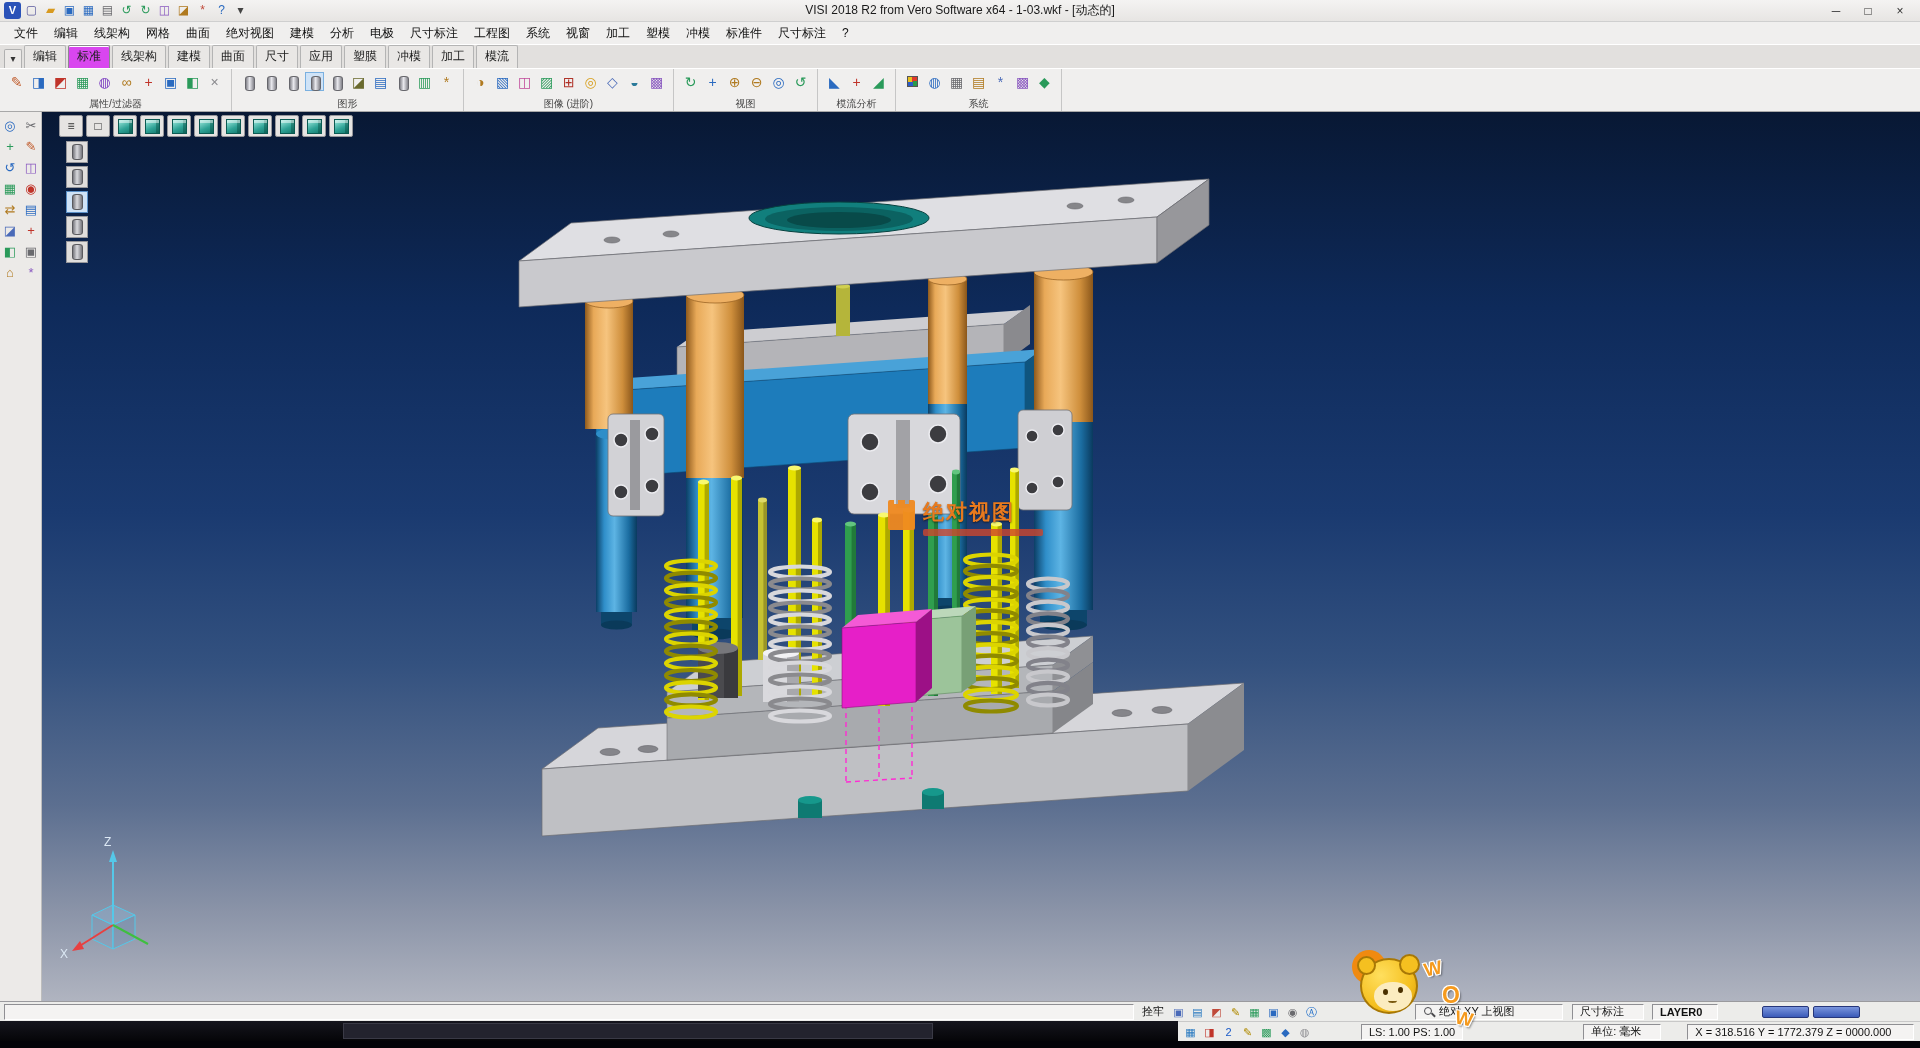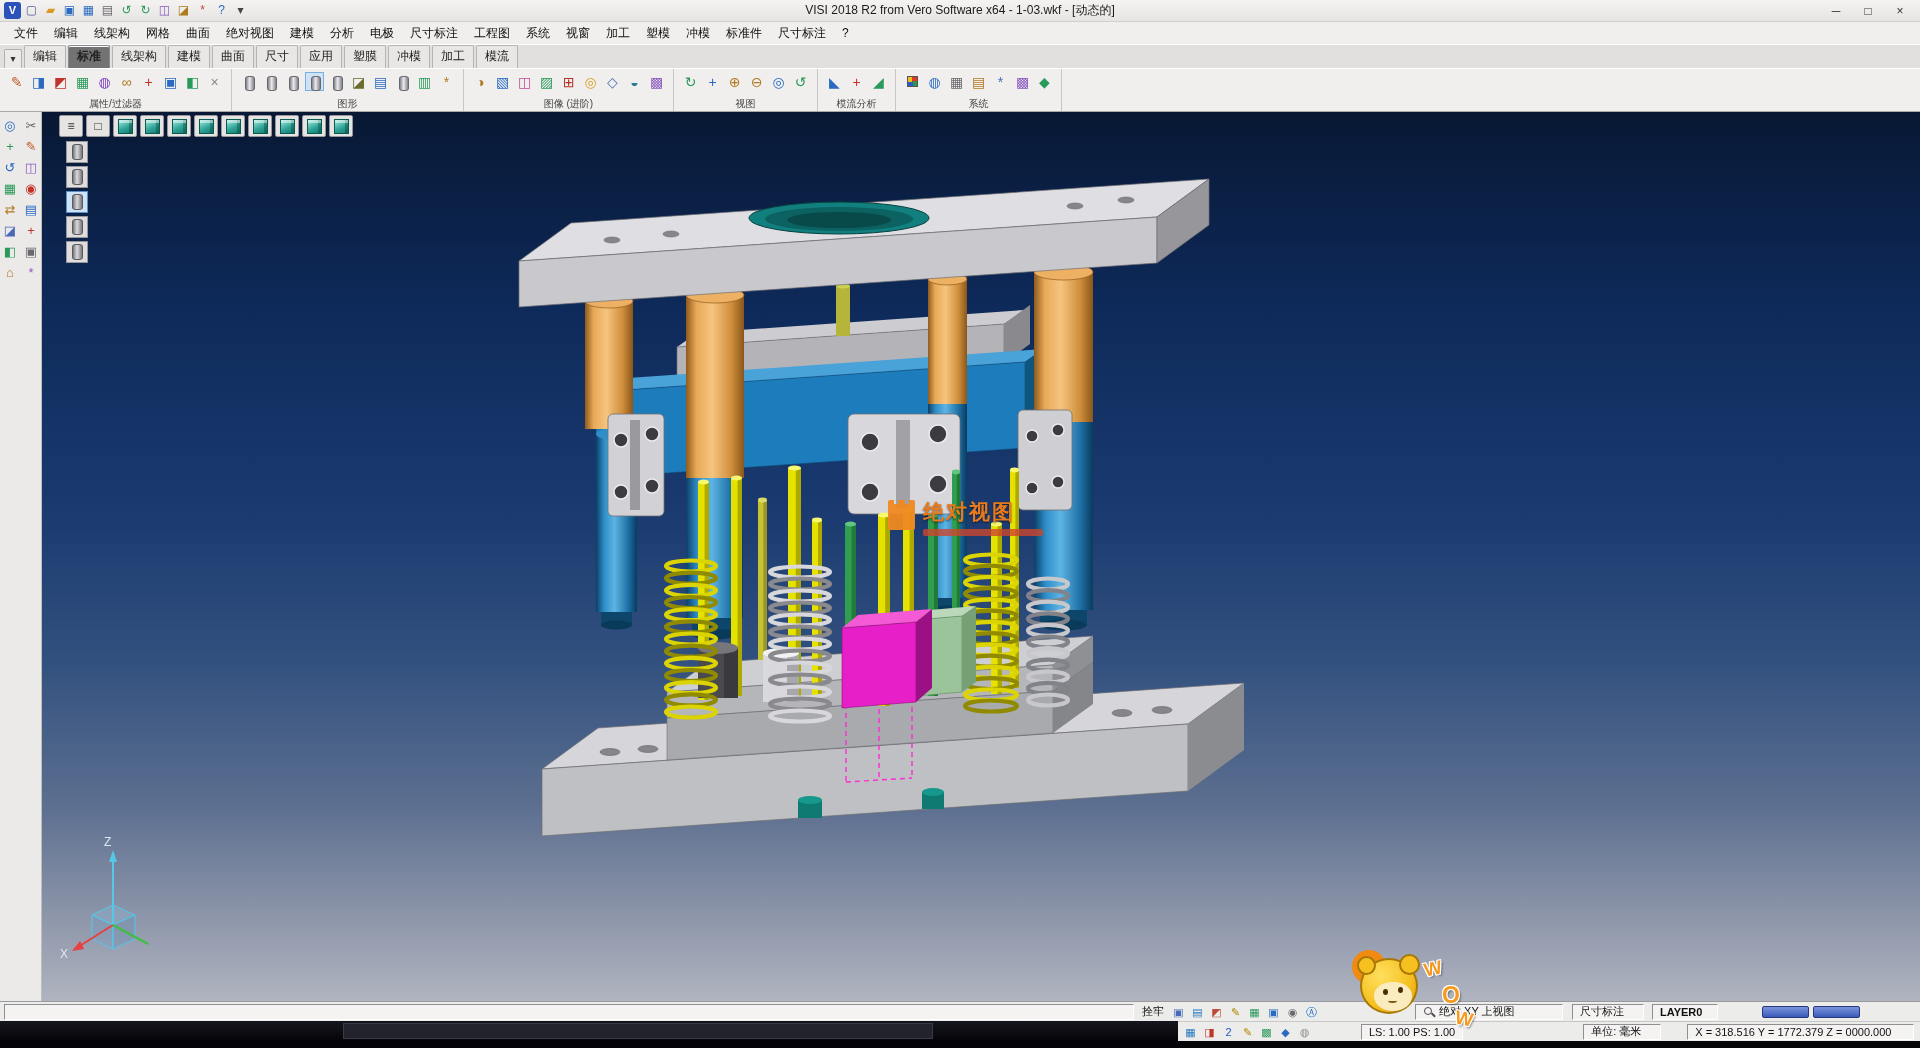--- a/index.html
+++ b/index.html
@@ -17,21 +17,21 @@
 
   
   .menubar{height:22px;background:#f0efee;display:flex;align-items:center;padding-left:6px;}
   .menu-item{padding:0 8px;font-size:12px;color:#111;height:100%;line-height:22px;}
 
   
   .tabbar{height:24px;background:#e2e0de;display:flex;align-items:flex-end;padding:2px 2px 0 4px;gap:2px;border-top:1px solid #fff;}
   .tab-drop{width:18px;height:19px;text-align:center;line-height:18px;font-size:10px;color:#333;border:1px solid #b0b0b0;background:#eceae8;border-bottom:none;border-radius:2px 2px 0 0;}
   .tabs{display:flex;gap:2px;align-items:flex-end;}
   .tab{padding:2px 8px 3px;font-size:12px;background:#e9e7e5;border:1px solid #b4b4b4;border-bottom:none;border-radius:2px 2px 0 0;color:#222;}
-  .tab.active{background:#737373;border-color:#8a8a8e;box-shadow:inset 0 1px 0 #fff;font-weight:bold;}
+  .tab.active{background:#d946ef;border-color:#8a8a8e;box-shadow:inset 0 1px 0 #fff;font-weight:normal;}
 
   
   .toolbar{height:44px;background:#f0efee;display:flex;align-items:stretch;border-bottom:1px solid #a8a8a8;border-top:1px solid #fff;}
   .tb-group{display:flex;flex-direction:column;justify-content:space-between;padding:3px 7px 1px;border-right:1px solid #c6c6c6;}
   .tb-icons{display:flex;gap:3px;align-items:center;}
   .tb-icon{width:19px;height:19px;font-size:14px;line-height:19px;text-align:center;border:1px solid transparent;position:relative;}
   .tb-icon.active{background:#cfe3f7;border-color:#7ab0e0;}
   .tb-icon.pill::before{content:"";position:absolute;left:5px;top:3px;width:8px;height:13px;border-radius:4px/3px;background:linear-gradient(90deg,#83838a,#e9e9ee 45%,#83838a);border:1px solid #66666c;}
   .tb-icon.grid4::before{content:"";position:absolute;inset:3px;background:conic-gradient(#e0392a 0 25%,#2a9a4a 0 50%,#2a5ac8 0 75%,#e8c020 0);border:1px solid #555;}
   .tb-label{font-size:10px;color:#444;text-align:center;line-height:12px;}

